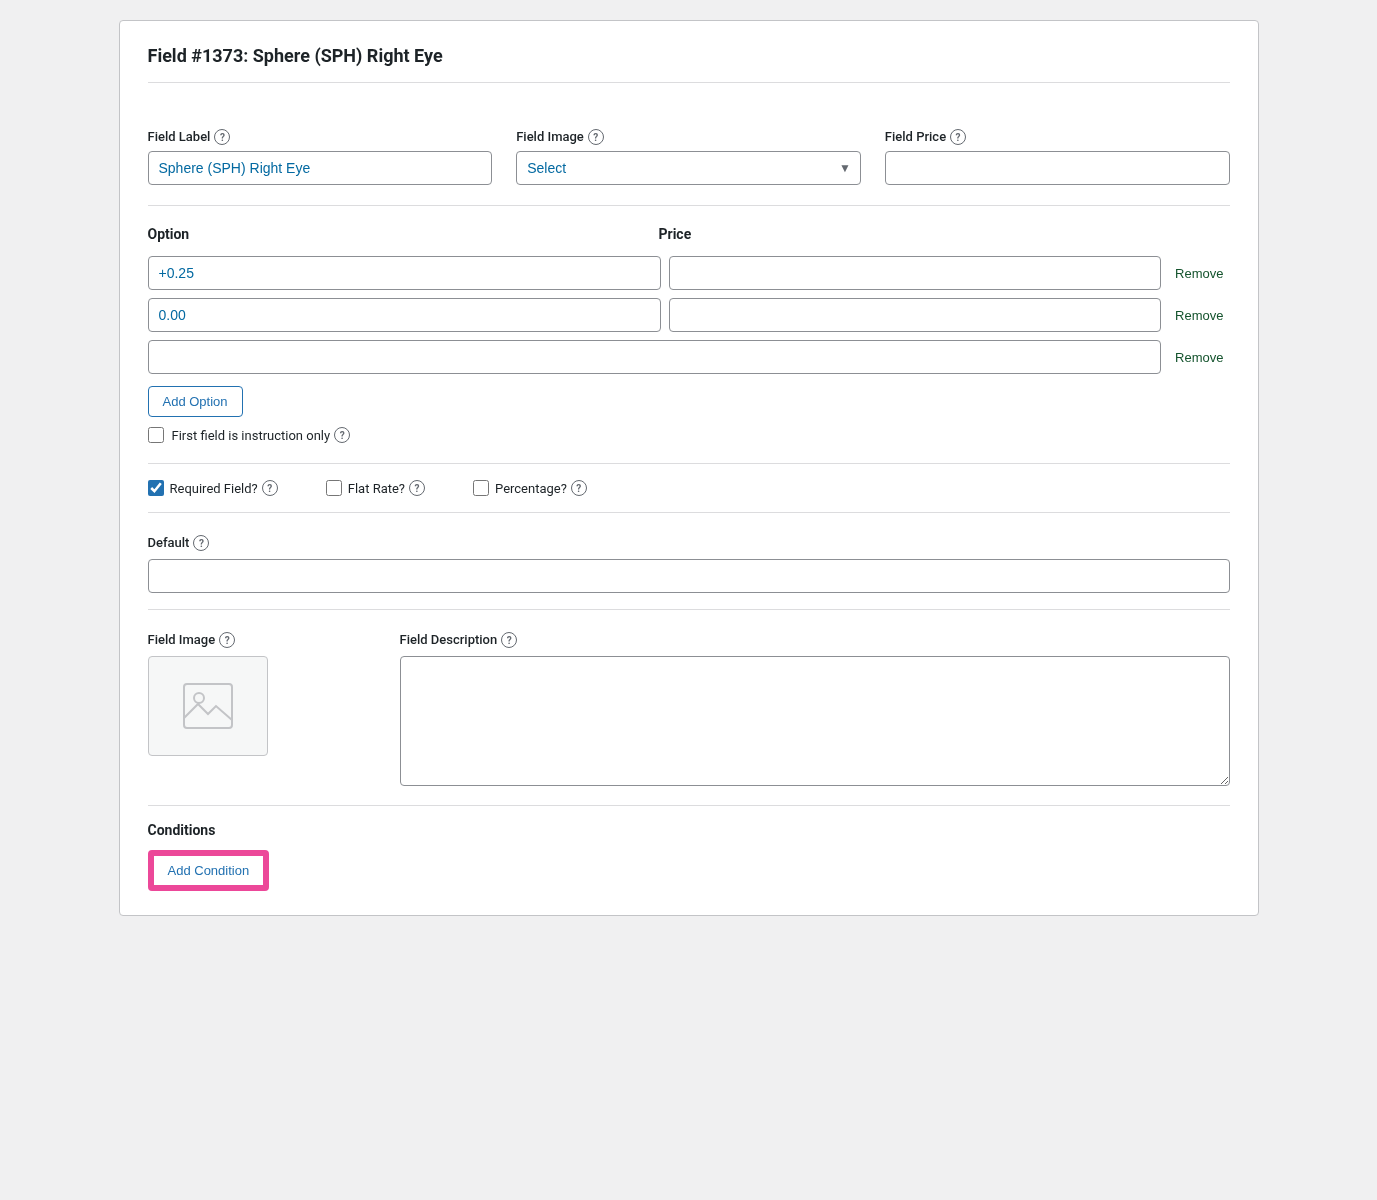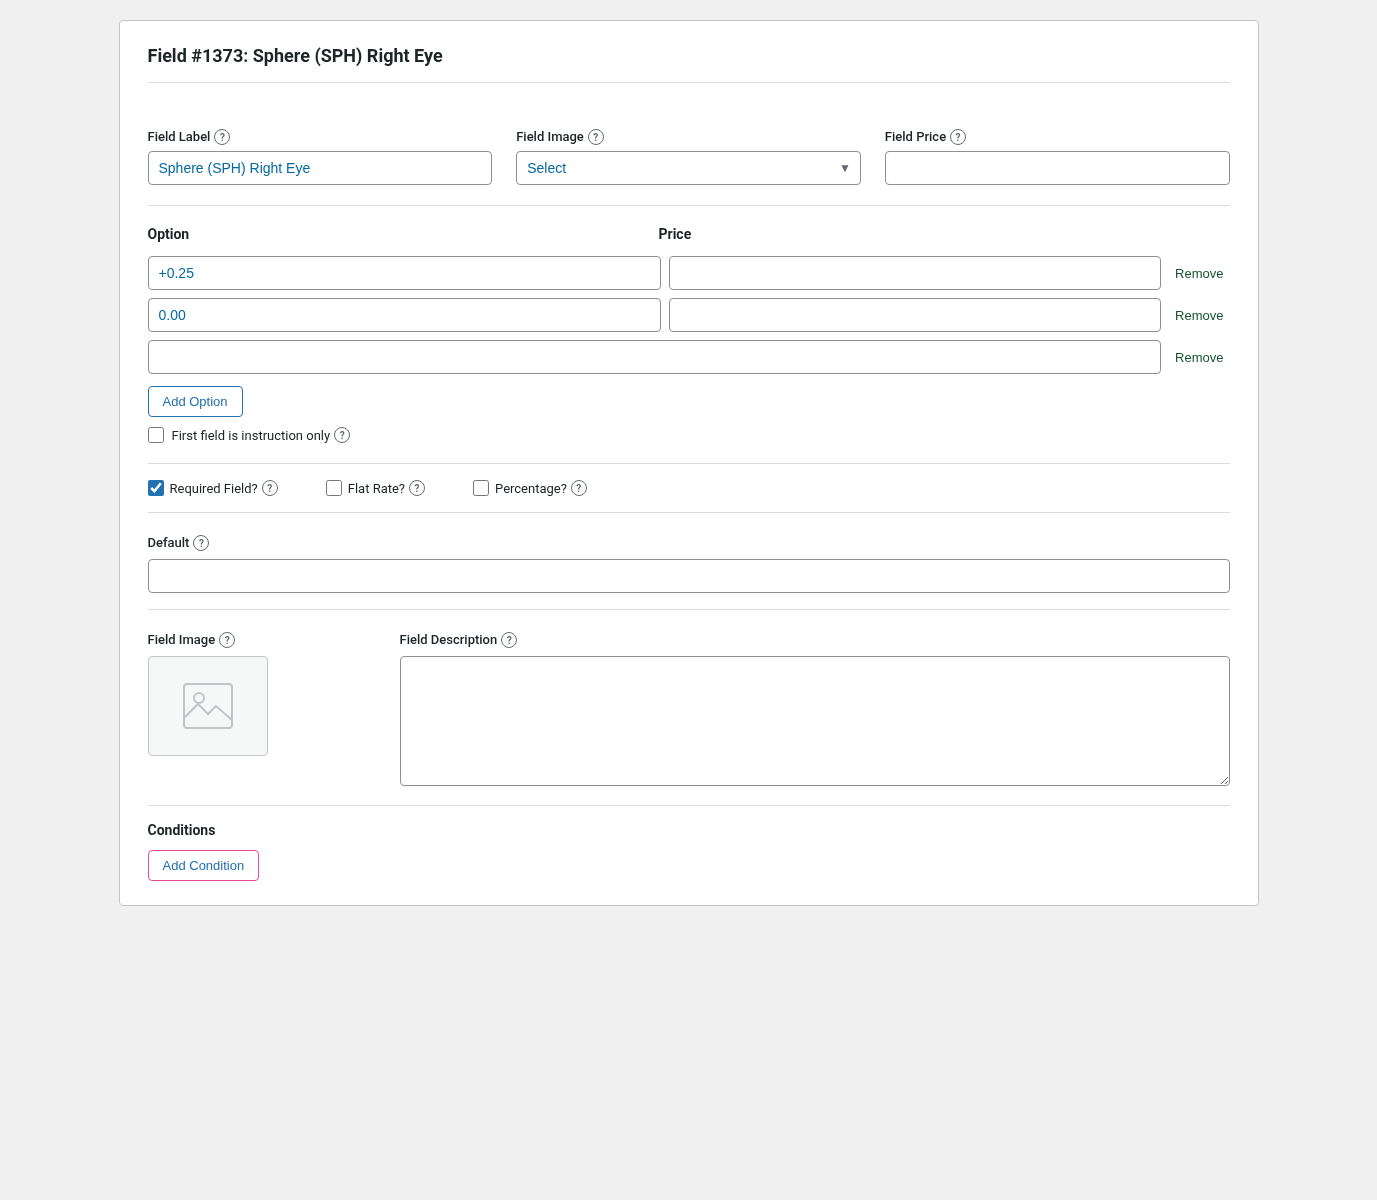--- a/index.html
+++ b/index.html
@@ -247,21 +247,21 @@
     .conditions-section {
       padding: 16px 0 0 0;
     }
     .conditions-title {
       font-size: 14px;
       font-weight: 700;
       margin-bottom: 12px;
     }
     .add-condition-btn {
       background: #fff;
-      border: 1px solid #ec4899;
+      border: 6px solid #ec4899;
       color: #2271b1;
       border-radius: 4px;
       padding: 7px 14px;
       font-size: 13px;
       cursor: pointer;
       font-weight: 500;
     }
   </style>
 </head>
 <body>

